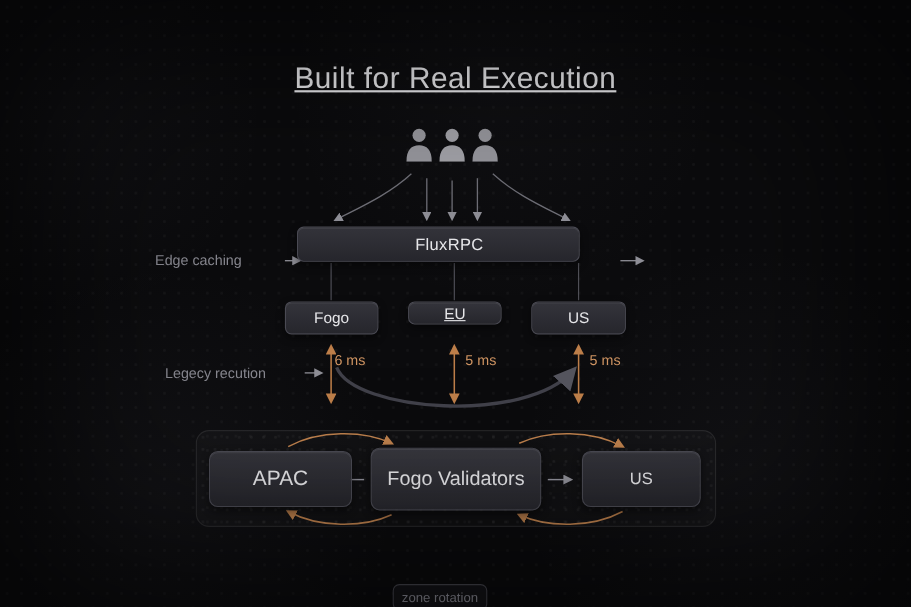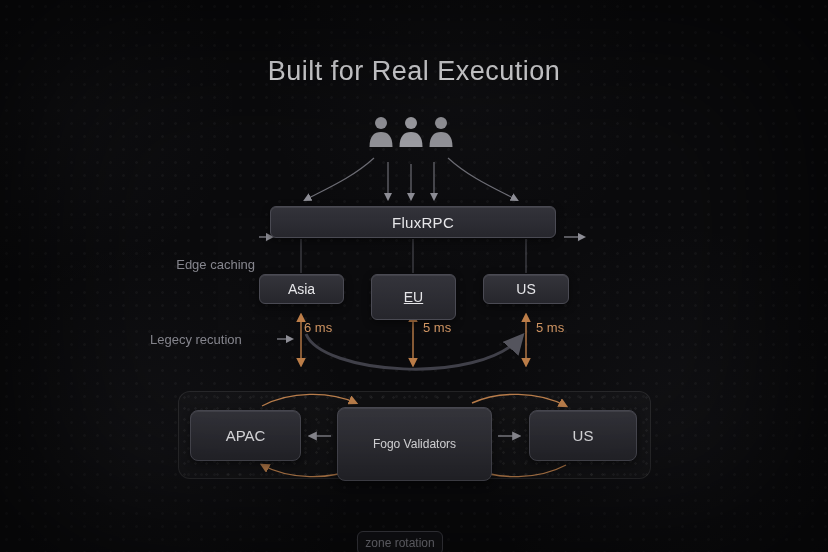--- a/index.html
+++ b/index.html
@@ -33,20 +33,21 @@
     position: absolute;
     top: 56px;
     left: 0;
     width: 828px;
     margin: 0;
     text-align: center;
     font-size: 27px;
     font-weight: 400;
     letter-spacing: 0.5px;
     color: #efeff2;
+    text-decoration: underline;
   }
   .users {
     position: absolute;
     top: 115px;
     left: 368px;
     display: flex;
     gap: 4px;
   }
   .overlay {
     position: absolute;
@@ -59,31 +60,31 @@
     display: flex;
     align-items: center;
     justify-content: center;
     background: linear-gradient(180deg, #34343b, #26262c);
     border: 1px solid #4a4a53;
     border-radius: 6px;
     color: #e6e6e9;
     box-shadow: inset 0 1px 0 rgba(255,255,255,0.08), 0 3px 8px rgba(0,0,0,0.45);
     box-sizing: border-box;
   }
-  .node-fluxrpc { left: 270px; top: 206px; width: 286px; height: 32px; font-size: 15px; letter-spacing: 0.3px; padding-left: 20px; }
+  .node-fluxrpc { left: 270px; top: 206px; width: 257px; height: 32px; font-size: 15px; letter-spacing: 0.3px; padding-left: 20px; }
   .node-asia    { left: 259px; top: 274px; width: 85px;  height: 30px; font-size: 14px; }
-  .node-eu      { left: 371px; top: 274px; width: 85px;  height: 46px; font-size: 14px; text-decoration: underline; }
+  .node-eu      { left: 371px; top: 274px; width: 85px;  height: 21px; font-size: 14px; text-decoration: underline; }
   .node-us      { left: 483px; top: 274px; width: 86px;  height: 30px; font-size: 14px; }
   .side-label {
     position: absolute;
     color: #87878f;
     font-size: 13px;
     line-height: 16px;
   }
-  .label-edge   { left: 155px; top: 229px; width: 100px; text-align: right; margin-top: 28px; }
+  .label-edge   { left: 141px; top: 229px; width: 100px; text-align: left; }
   .label-lowlat { left: 594px; top: 229px; width: 82px;  text-align: left; }
   .label-legacy { left: 150px; top: 332px; width: 120px; text-align: left; }
   .ms-label {
     position: absolute;
     color: #cf9462;
     font-size: 13px;
   }
   .ms-asia { left: 304px; top: 320px; }
   .ms-eu   { left: 423px; top: 320px; }
   .ms-us   { left: 536px; top: 320px; }
@@ -93,22 +94,22 @@
     top: 391px;
     width: 473px;
     height: 88px;
     box-sizing: border-box;
     border: 1px solid rgba(255,255,255,0.09);
     border-radius: 12px;
     background-color: rgba(255,255,255,0.025);
     background-image: radial-gradient(rgba(255,255,255,0.05) 1px, transparent 1.5px);
     background-size: 11px 11px;
   }
-  .node-apac { left: 190px; top: 410px; width: 111px; height: 51px; font-size: 15px; border-radius: 8px; }
-  .node-fogo { left: 337px; top: 407px; width: 155px; height: 74px; font-size: 12px; border-radius: 8px; background: linear-gradient(180deg, #37373e, #28282e); }
+  .node-apac { left: 190px; top: 410px; width: 130px; height: 51px; font-size: 19px; border-radius: 8px; }
+  .node-fogo { left: 337px; top: 407px; width: 155px; height: 57px; font-size: 18px; border-radius: 8px; background: linear-gradient(180deg, #37373e, #28282e); }
   .node-usv  { left: 529px; top: 410px; width: 108px; height: 51px; font-size: 15px; border-radius: 8px; }
   .zone-badge {
     position: absolute;
     left: 357px;
     top: 483px;
     width: 86px;
     height: 24px;
     box-sizing: border-box;
     display: flex;
     align-items: center;
@@ -209,21 +210,21 @@
   </div>
 
   <div class="node node-fluxrpc">
     <span>FluxRPC</span>
   </div>
 
   <div class="side-label label-edge">Edge caching</div>
   <div class="side-label label-legacy">Legecy recution</div>
 
   <div class="node node-asia">
-    <span>Asia</span>
+    <span>Fogo</span>
   </div>
   <div class="node node-eu">
     <span>EU</span>
   </div>
   <div class="node node-us">
     <span>US</span>
   </div>
 
   <div class="ms-label ms-asia">6 ms</div>
   <div class="ms-label ms-eu">5 ms</div>

